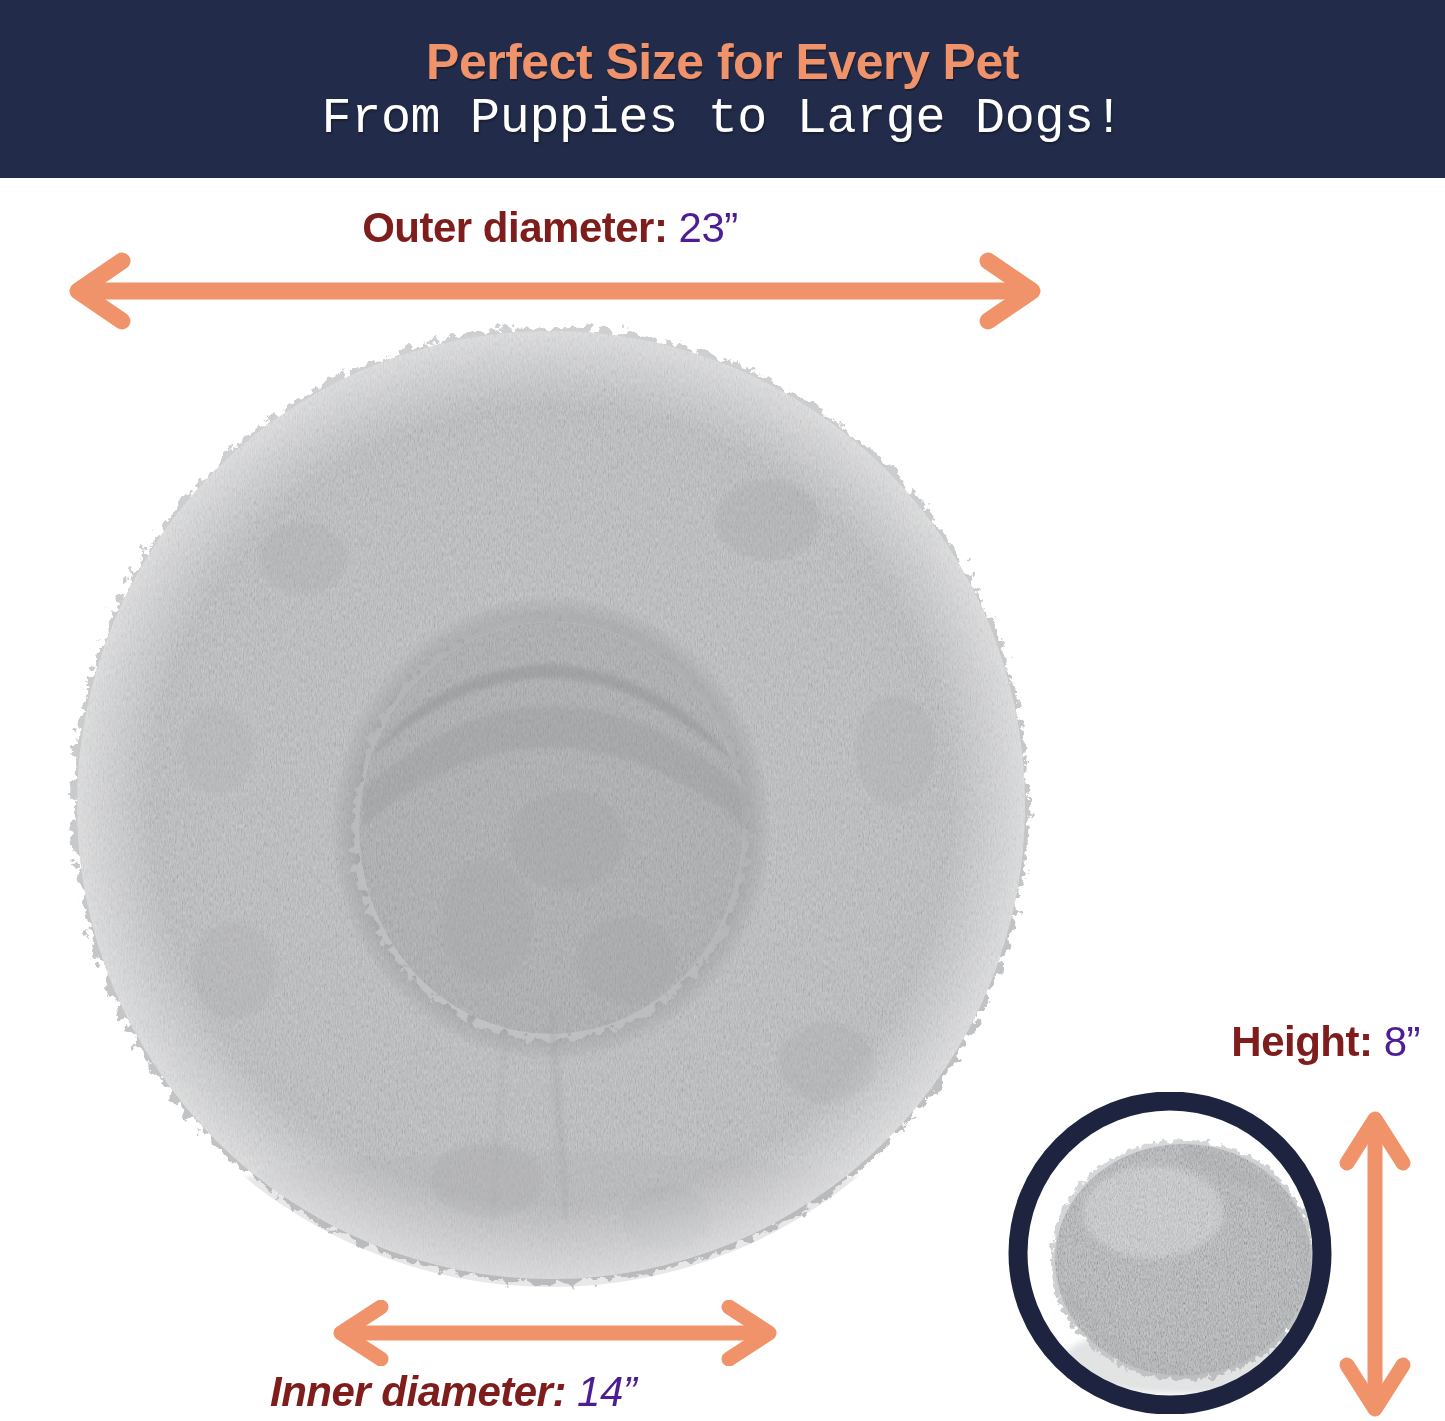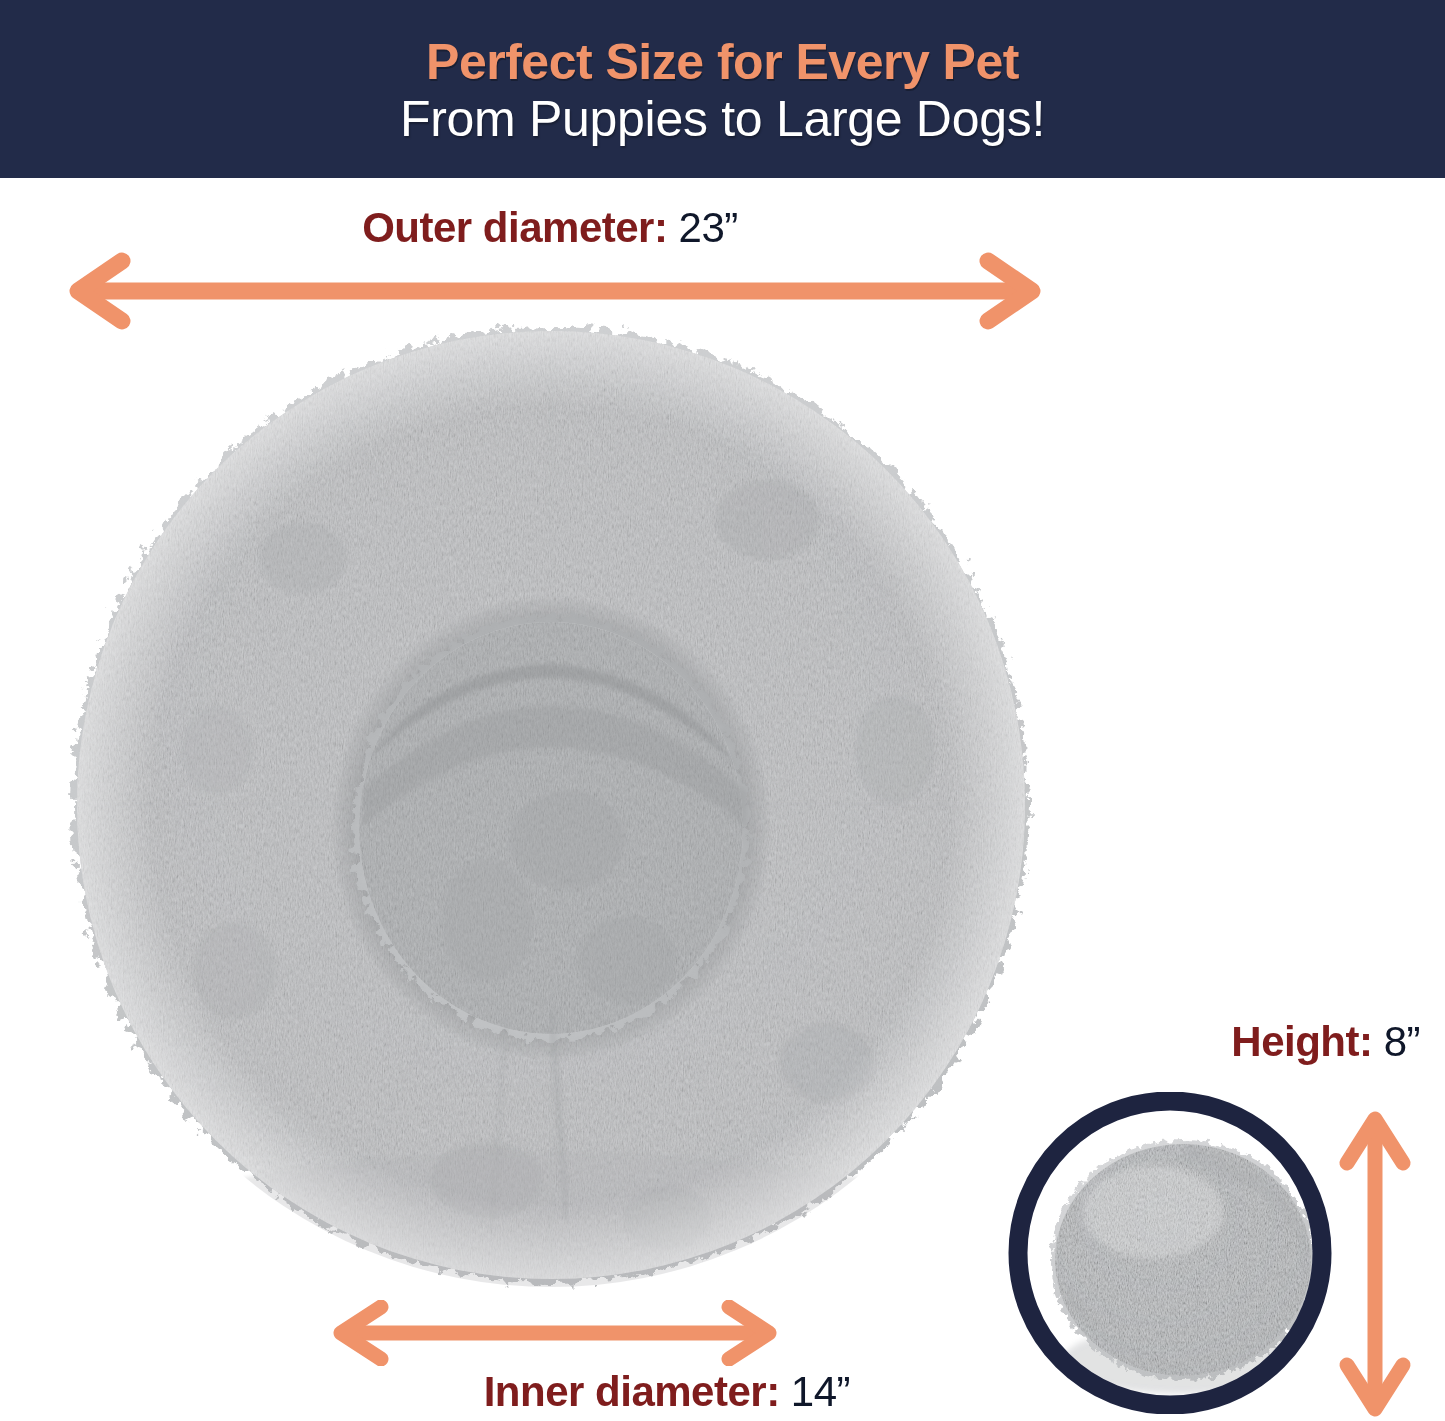--- a/index.html
+++ b/index.html
@@ -46,36 +46,37 @@
   }
   .header-line2 {
     font-size: 50px;
     font-weight: normal;
     color: #FFFFFF;
     letter-spacing: -0.3px;
     line-height: 1.12;
     margin-top: 2px;
     text-shadow: 1px 2px 2px rgba(0,0,0,0.30);
     white-space: nowrap;
+    font-family: Liberation Mono, monospace;
   }
 
   
   .outer-label {
     position: absolute;
     left: 0;
     top: 204px;
     width: 1100px;
     text-align: center;
     font-size: 42px;
     font-weight: bold;
     letter-spacing: -0.5px;
     white-space: nowrap;
   }
   .lbl-orange { color: #7f1d1d; }
-  .lbl-navy   { color: #0f172a; font-weight: normal; }
+  .lbl-navy   { color: #4c1d95; font-weight: normal; }
 
   
   .arrow-outer {
     position: absolute;
     left: 60px;
     top: 252px;
     width: 990px;
     height: 78px;
   }
   .arrow-inner {
@@ -121,25 +122,26 @@
     width: 334px;
     height: 322px;
   }
 
   
   .inner-label {
     position: absolute;
     left: 270px;
     top: 1368px;
     width: 580px;
-    text-align: right;
+    text-align: left;
     font-size: 42px;
     font-weight: bold;
     letter-spacing: -0.5px;
     white-space: nowrap;
+    font-style: italic;
   }
 </style>
 </head>
 <body>
 
 <div class="infographic">
 
   <div class="header-banner">
     <div class="header-line1">Perfect Size for Every Pet</div>
     <div class="header-line2">From Puppies to Large Dogs!</div>

